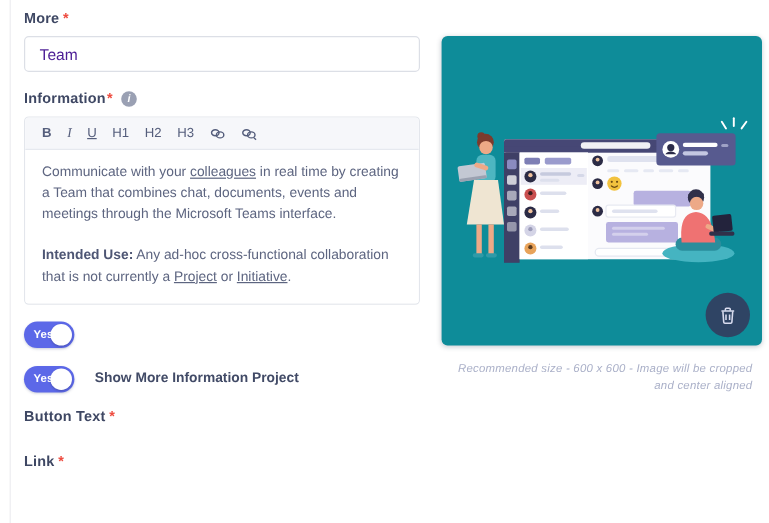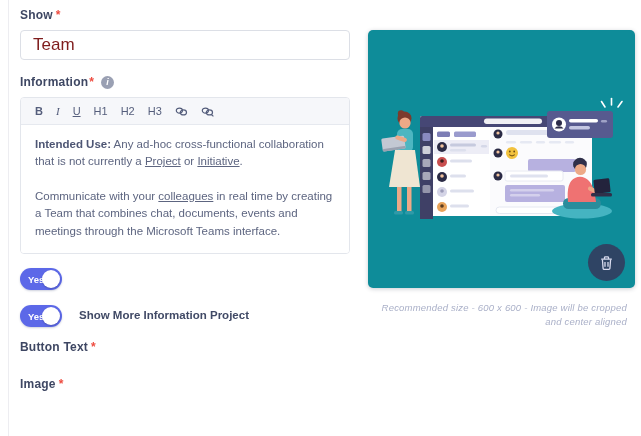--- a/index.html
+++ b/index.html
@@ -13,21 +13,21 @@
   
   .form-col { position:absolute; left:20px; top:8px; width:330px; }
   .field-label {
     font-size:12px; font-weight:700; color:#3e4763; letter-spacing:.2px;
     display:flex; align-items:center; margin-bottom:8px;
   }
   .req { color:#ee4c40; margin-left:3px; font-weight:700; }
   .req.tight { margin-left:1px; }
   .text-input {
     width:100%; height:30px; border:1px solid #dcdfe6; border-radius:4px;
-    padding:0 12px; font-size:17px; color:#7f1d1d; background:#fff; outline:none;
+    padding:0 12px; font-size:13px; color:#4c1d95; background:#fff; outline:none;
     font-family:"Liberation Sans", sans-serif;
   }
   .gap-lg { height:15px; }
   .gap-md { height:13px; }
 
   .info-badge {
     width:13px; height:13px; border-radius:50%; background:#9aa0b3; color:#fff;
     font-size:9px; font-weight:700; display:inline-flex; align-items:center;
     justify-content:center; margin-left:7px; font-style:italic; cursor:default;
   }
@@ -94,21 +94,21 @@
 </head>
 <body>
 
 <div class="page">
   <div class="left-divider"></div>
 
   <div class="form-col">
 
     
     <div class="field-label">
-      <span>Show</span>
+      <span>More</span>
       <span class="req">*</span>
     </div>
     <input class="text-input" type="text" value="Team" style="">
 
     <div class="gap-lg"></div>
 
     
     <div class="field-label">
       <span>Information</span>
       <span class="req tight">*</span>
@@ -131,22 +131,22 @@
         </button>
         <button class="tbtn" title="">
           <svg width="13" height="11" viewBox="0 0 13 11" fill="none" stroke="#555e7c" stroke-width="1.2">
             <ellipse cx="4.4" cy="4.6" rx="3.1" ry="2.5"></ellipse>
             <ellipse cx="8.4" cy="6.4" rx="3.1" ry="2.5"></ellipse>
             <line x1="10.6" y1="8.8" x2="12.4" y2="10.4"></line>
           </svg>
         </button>
       </div>
       <div class="editor-body">
+        <p><span>Communicate with your </span><span class="lnk">colleagues</span><span> in real time by creating a Team that combines chat, documents, events and meetings through the Microsoft Teams interface.</span></p>
         <p><span class="bold">Intended Use:</span><span>  Any ad-hoc cross-functional collaboration that is not currently a </span><span class="lnk">Project</span><span> or </span><span class="lnk">Initiative</span><span>.</span></p>
-        <p><span>Communicate with your </span><span class="lnk">colleagues</span><span> in real time by creating a Team that combines chat, documents, events and meetings through the Microsoft Teams interface.</span></p>
       </div>
     </div>
 
     
     <div class="toggle-row">
       <div class="toggle">
         <span class="t-label">Yes</span>
         <span class="knob"></span>
       </div>
     </div>
@@ -164,21 +164,21 @@
     
     <div class="field-label">
       <span>Button Text</span>
       <span class="req">*</span>
     </div>
 
     <div class="gap-lg"></div>
 
     
     <div class="field-label">
-      <span>Image</span>
+      <span>Link</span>
       <span class="req">*</span>
     </div>
     
   </div>
 
   <div class="image-panel">
     <div class="image-card">
 
       <svg width="267" height="258" viewBox="0 0 267 258">
 

